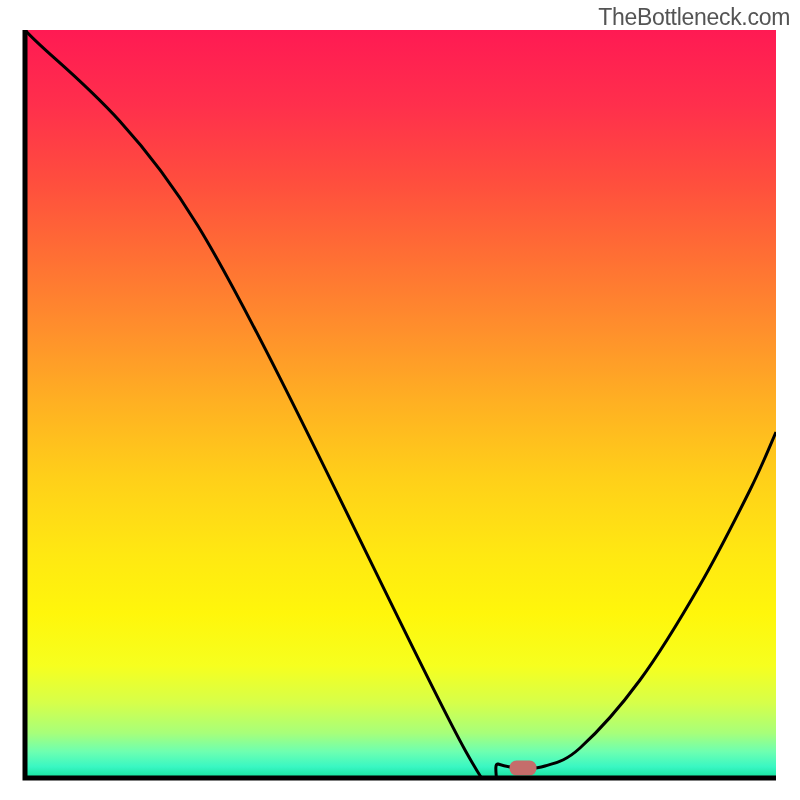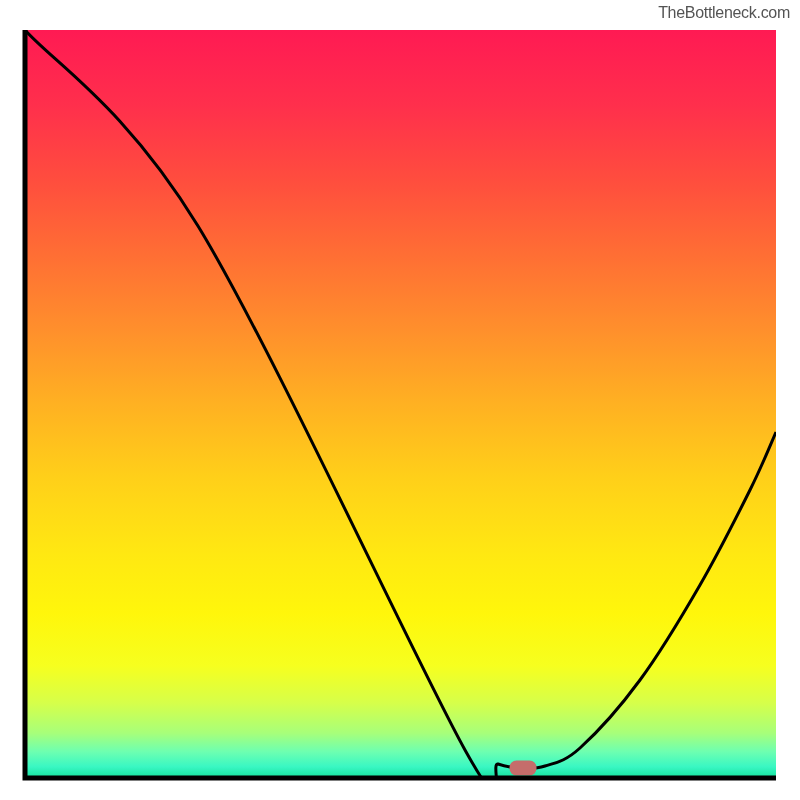--- a/index.html
+++ b/index.html
@@ -13,21 +13,21 @@
   .chart-container {
     position: relative;
     width: 800px;
     height: 800px;
   }
   .watermark {
     position: absolute;
     top: 4px;
     right: 10px;
     color: #545454;
-    font-size: 16px;
+    font-size: 23px;
     font-weight: 500;
     letter-spacing: -0.3px;
     z-index: 10;
   }
   svg {
     display: block;
   }
 </style>
 </head>
 <body>

